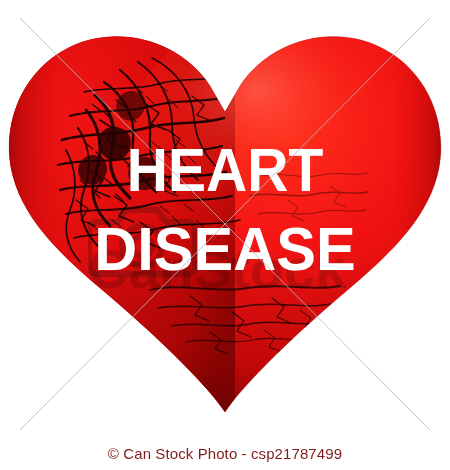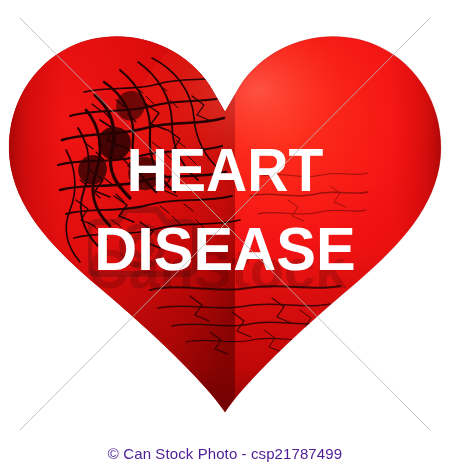--- a/index.html
+++ b/index.html
@@ -48,21 +48,21 @@
     width: 450px;
     height: 33px;
     display: flex;
     align-items: center;
     justify-content: center;
     background: #ffffff;
   }
   #caption-text {
     font-family: "Liberation Sans", sans-serif;
     font-size: 15px;
-    color: #4c1d95;
+    color: #7f1d1d;
     letter-spacing: 0.1px;
     white-space: nowrap;
   }
 
   
   #watermark-lines {
     position: absolute;
     left: 0;
     top: 0;
     width: 450px;

